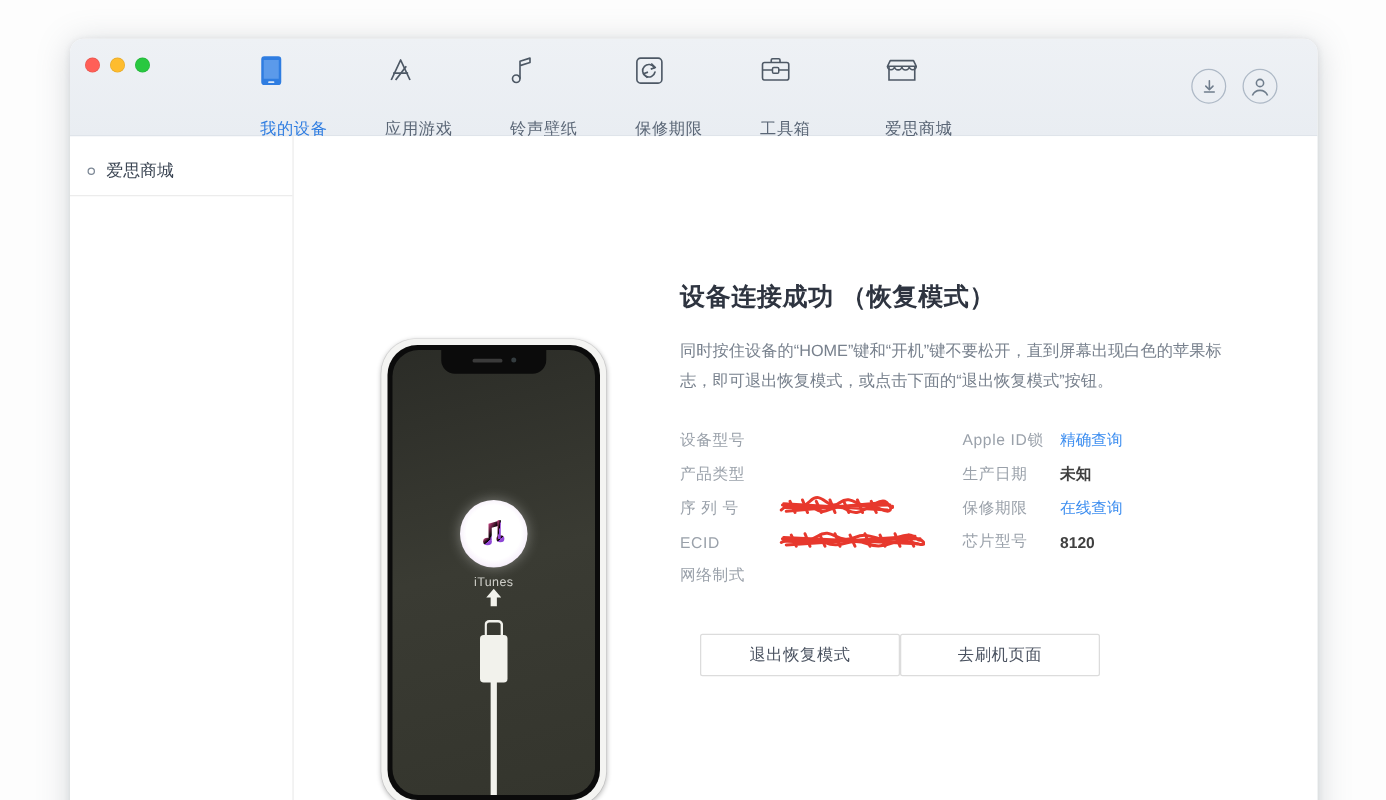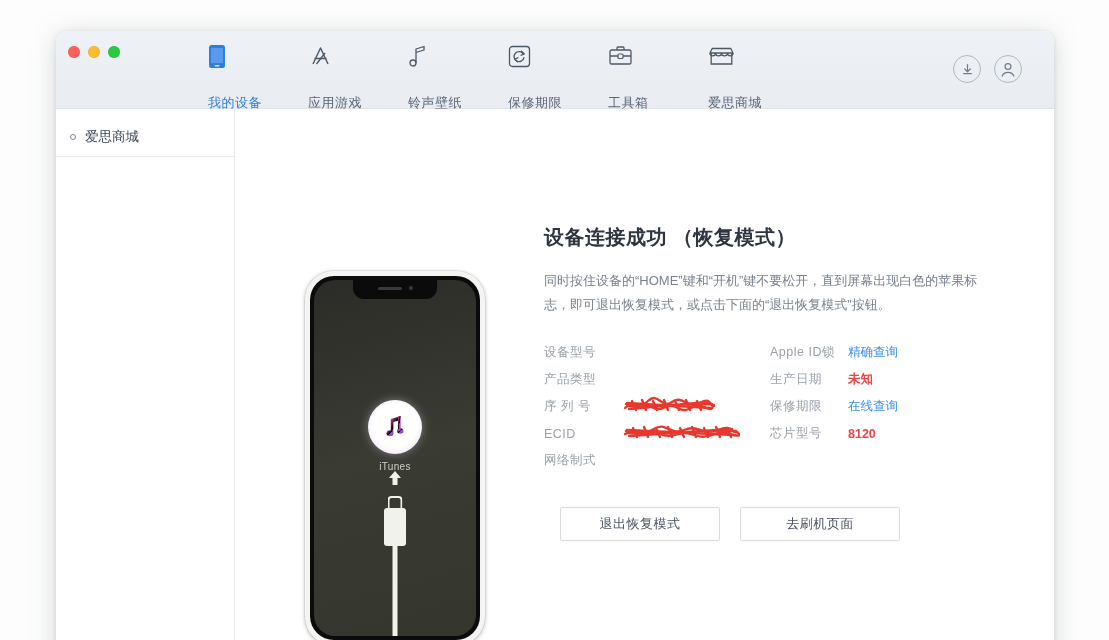--- a/index.html
+++ b/index.html
@@ -195,25 +195,25 @@
     margin-bottom: 22px;
   }
   .spec-grid {
     display: grid;
     grid-template-columns: 78px 148px 78px 120px;
     row-gap: 0;
     align-items: center;
   }
   .spec-cell { height: 27px; display: flex; align-items: center; font-size: 12.5px; }
   .spec-label { color: #9aa1aa; letter-spacing: .5px; }
-  .spec-value { color: #ef4444; font-weight: bold; font-size: 12.5px; }
+  .spec-value { color: #404040; font-weight: bold; font-size: 12.5px; }
   .spec-link  { color: #3d8ef0; cursor: pointer; font-size: 12.5px; text-align: right; }
   .redacted { display: inline-block; }
 
-  .btn-row { display: flex; gap: 20px; margin-top: 33px; padding-left: 16px; }
+  .btn-row { display: flex; margin-top: 33px; padding-left: 16px; }
   .btn {
     width: 160px; height: 34px;
     border: 1px solid #dcdcdc;
     background: #ffffff;
     border-radius: 2px;
     font-size: 13px;
     color: #4a5260;
     letter-spacing: .5px;
     cursor: pointer;
     font-family: inherit;

